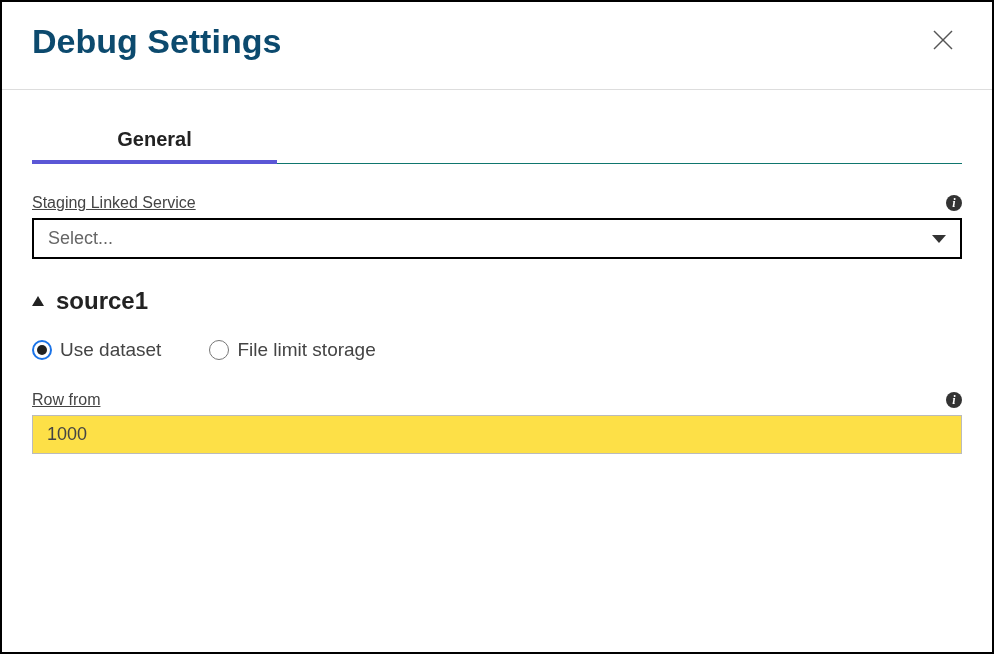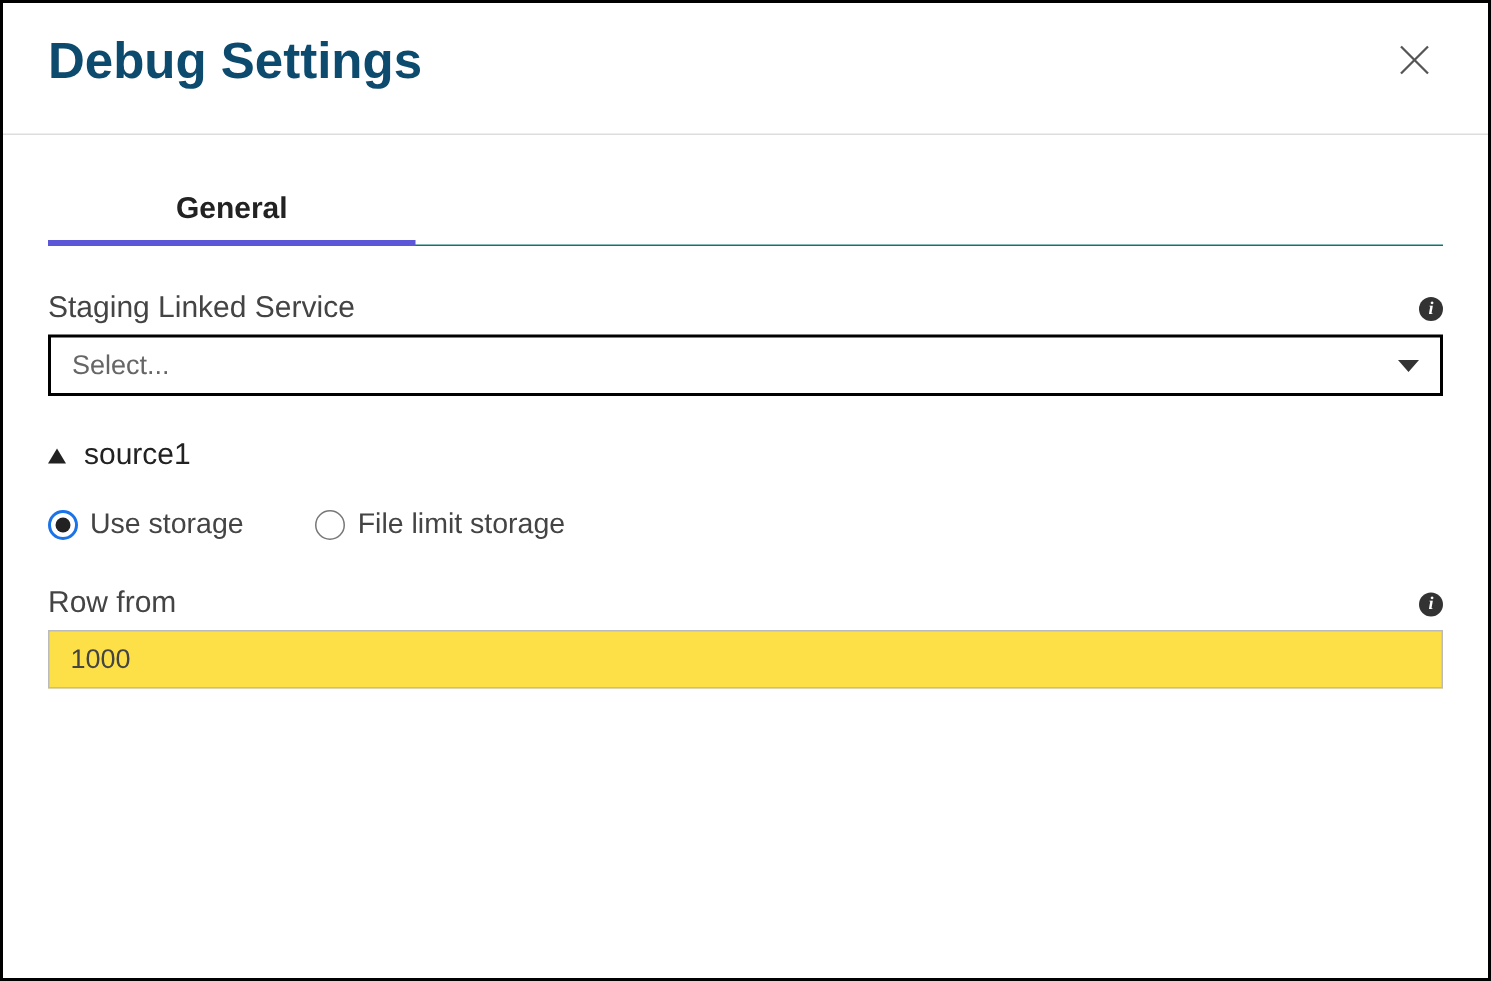--- a/index.html
+++ b/index.html
@@ -77,22 +77,23 @@
     .field-row {
       margin-bottom: 24px;
     }
     .field-label-row {
       display: flex;
       justify-content: space-between;
       align-items: center;
       margin-bottom: 6px;
     }
     .field-label {
-      font-size: 20px;
+      font-size: 16px;
       color: #444;
+      text-decoration: underline;
     }
     .info-icon {
       width: 16px;
       height: 16px;
       border-radius: 50%;
       background: #333;
       color: #fff;
       font-size: 12px;
       font-weight: bold;
       display: inline-flex;
@@ -130,22 +131,22 @@
     }
     .collapse-caret {
       width: 0;
       height: 0;
       border-left: 6px solid transparent;
       border-right: 6px solid transparent;
       border-bottom: 10px solid #222;
       transform: rotate(0deg);
     }
     .section-name {
-      font-size: 20px;
-      font-weight: 400;
+      font-size: 24px;
+      font-weight: 700;
       color: #222;
     }
     .radio-row {
       display: flex;
       gap: 48px;
       margin-bottom: 30px;
       align-items: center;
     }
     .radio-option {
       display: flex;
@@ -221,21 +222,21 @@
   <div class="section-header">
     <span class="collapse-caret"></span>
     <span class="section-name">source1</span>
   </div>
 
   <div class="radio-row">
     <div class="radio-option">
       <span class="radio-circle selected">
         <span class="radio-dot"></span>
       </span>
-      <span class="radio-label">Use storage</span>
+      <span class="radio-label">Use dataset</span>
     </div>
     <div class="radio-option">
       <span class="radio-circle"></span>
       <span class="radio-label">File limit storage</span>
     </div>
   </div>
 
   <div class="field-row">
     <div class="field-label-row">
       <span class="field-label">Row from</span>

